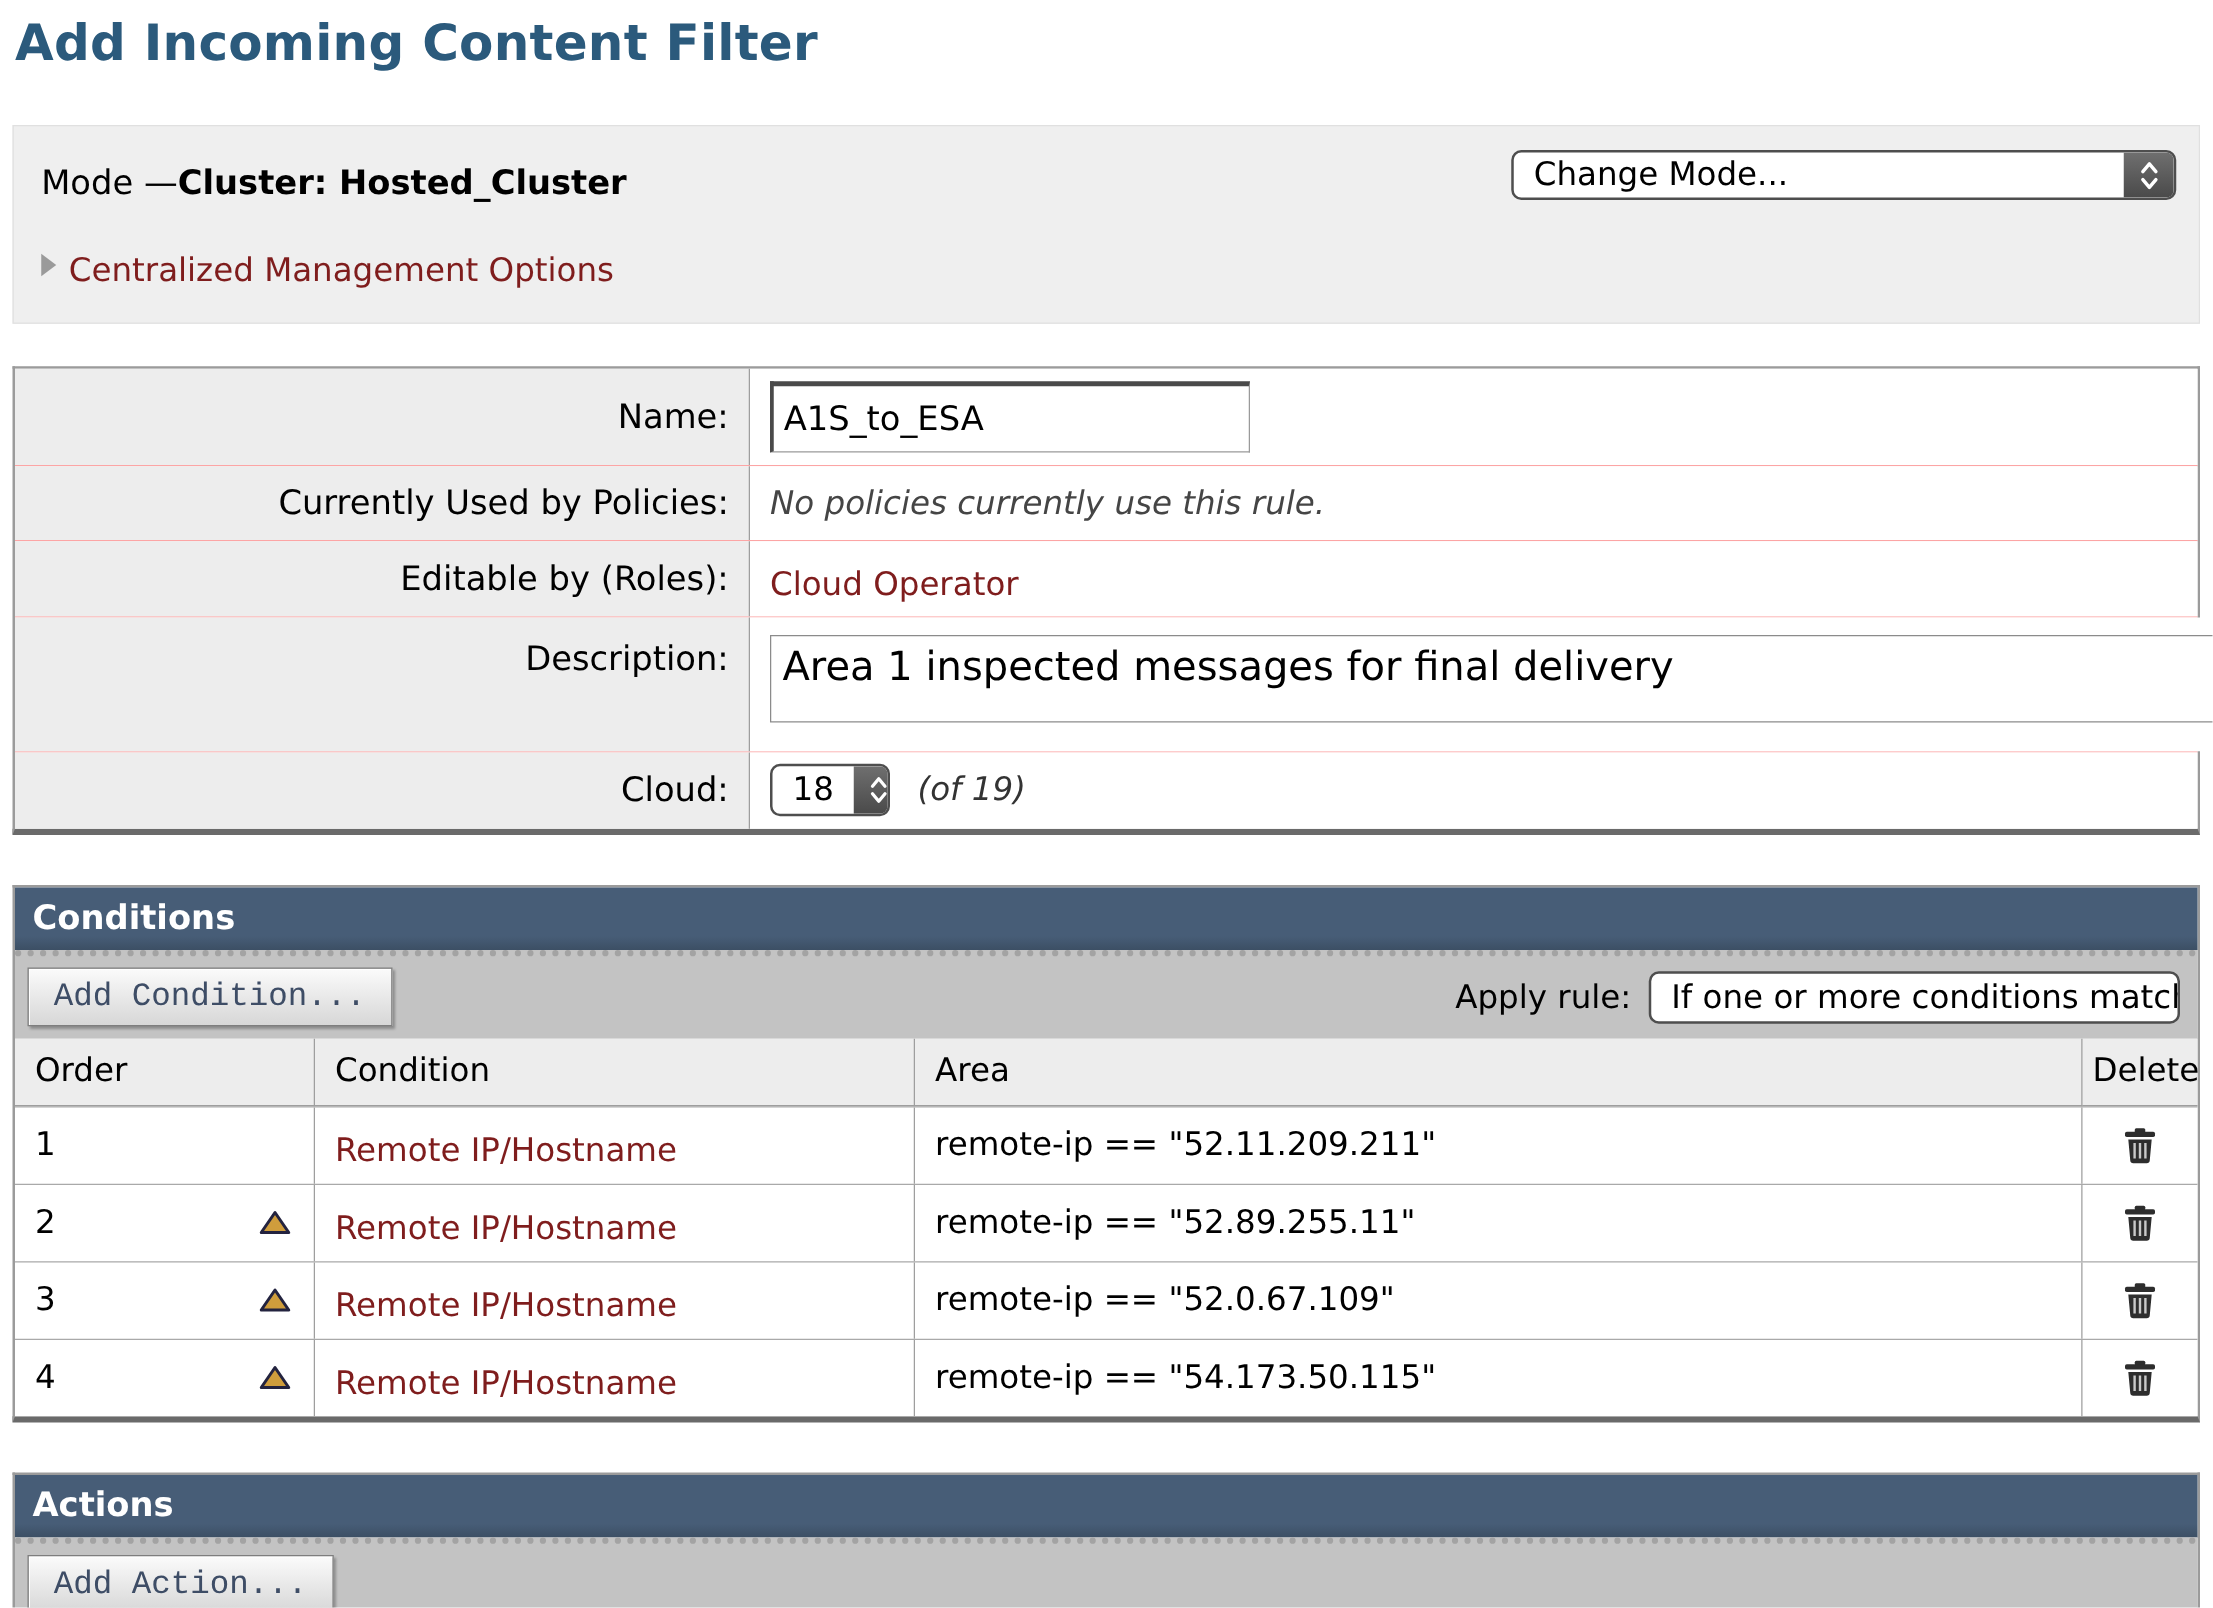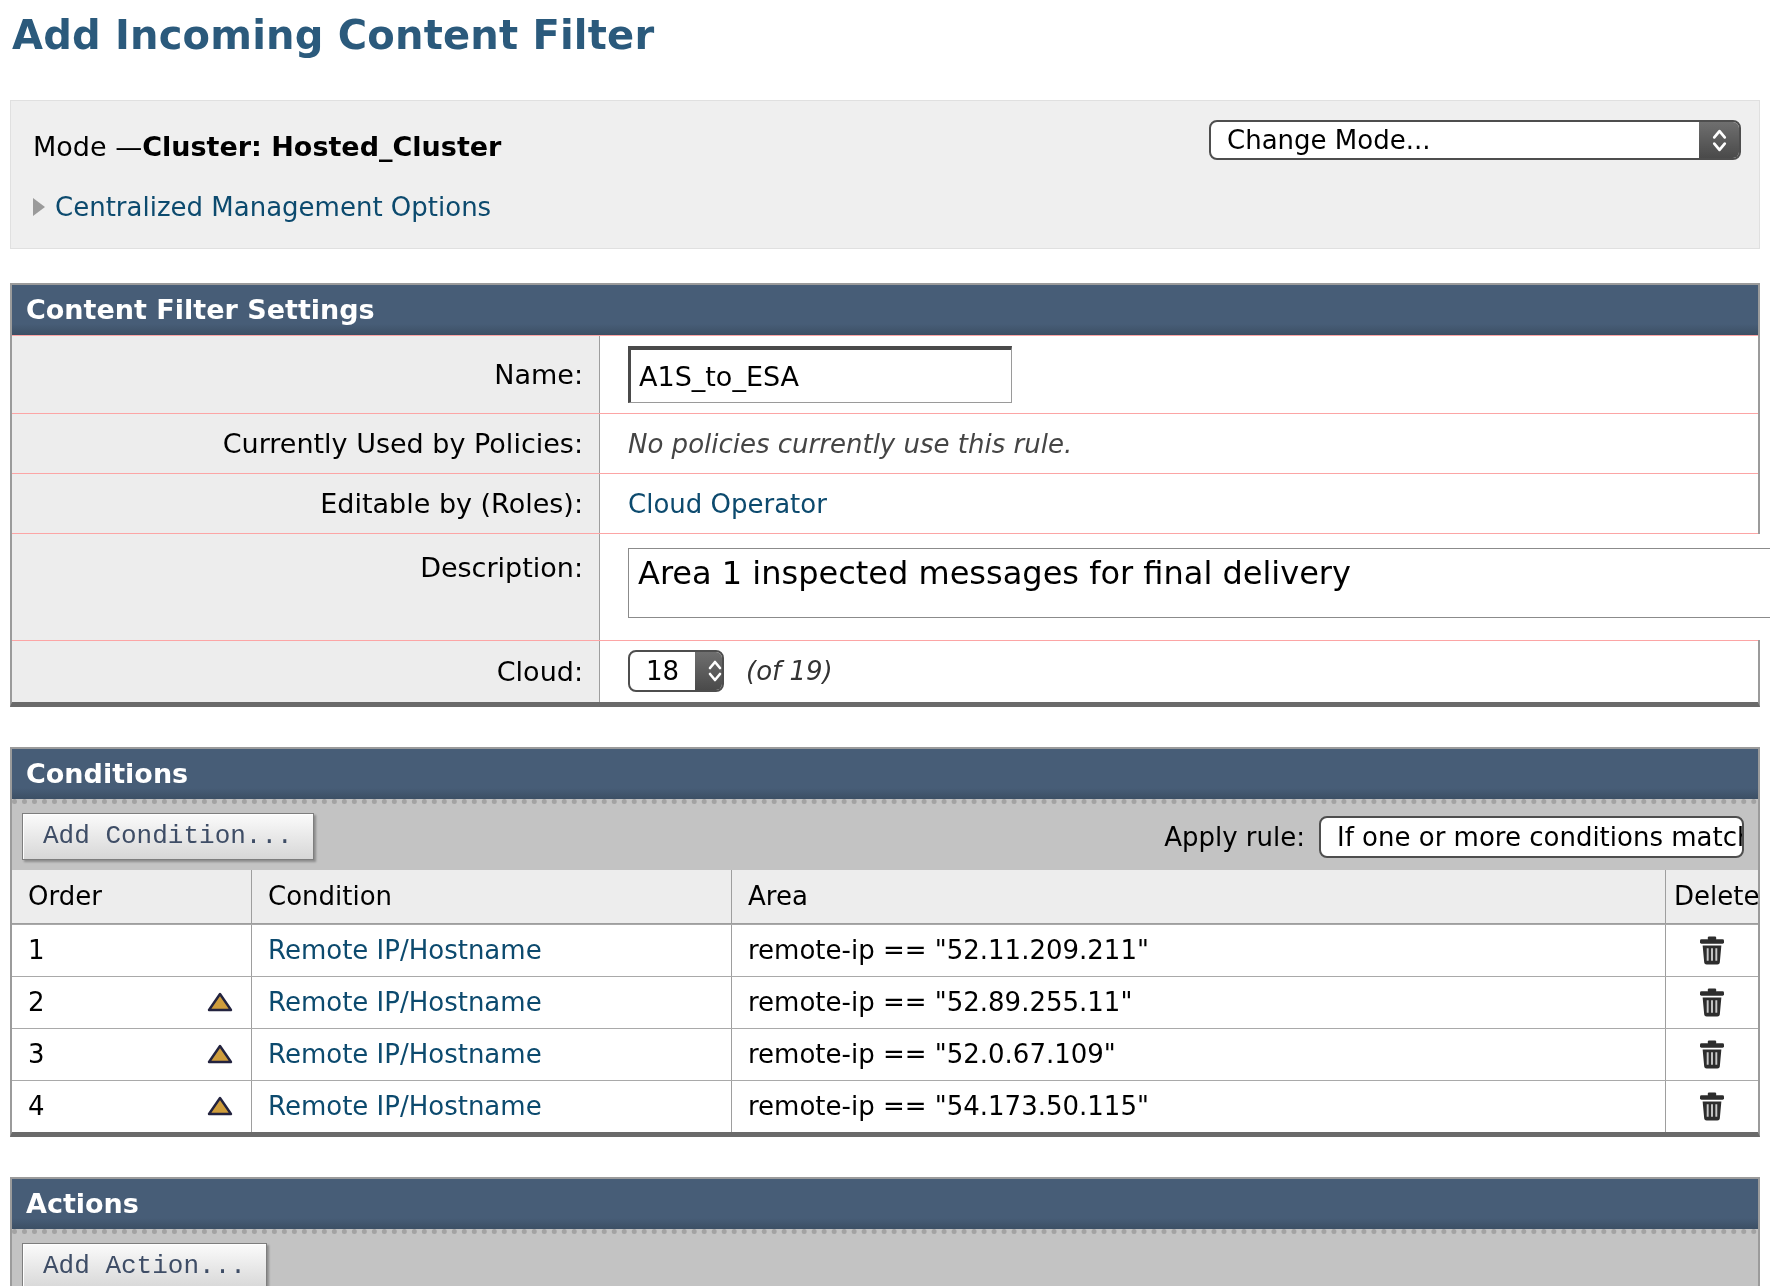--- a/index.html
+++ b/index.html
@@ -27,21 +27,21 @@
     padding:30px 20px 26px 22px;
   }
   .mode-line { font-size:27px; }
   .mode-line .bold { font-weight:bold;text-align:center; }
   .cmo-row { margin-top:30px; display:flex; align-items:center; gap:10px; }
   .tri-right {
     width:0; height:0; display:inline-block;
     border-top:9px solid transparent; border-bottom:9px solid transparent;
     border-left:12px solid #9a9a9a;
   }
-  a.link { color:#0c4a6e; text-decoration:none; cursor:pointer; }
+  a.link { color:#7f1d1d; text-decoration:none; cursor:pointer;margin-top:10px; }
   .change-mode { position:absolute; top:19px; right:18px; }
 
   
   .sel {
     display:inline-flex; align-items:stretch;
     background:#ffffff;
     border:2px solid #4e4e4e; border-radius:8px;
     overflow:hidden; cursor:pointer; height:40px;
   }
   .sel .sel-value {
@@ -80,21 +80,21 @@
   .bevel-btn {
     font-family:Liberation Mono, monospace; font-size:26px; color:#3e4d66;
     background:linear-gradient(180deg,#fbfbfb 0%,#e7e7e7 55%,#d7d7d7 100%);
     border:1px solid #7e7e7e;
     box-shadow:inset 1px 1px 0 #ffffff, 2px 2px 2px rgba(0,0,0,0.28);
     padding:7px 20px 8px 20px; cursor:pointer;
   }
   .apply-rule { display:flex; align-items:center; gap:14px; padding-right:4px; }
 
   
-  .kv-row { display:grid; grid-template-columns:588px 1fr; border-top:1px solid #fca5a5;gap:12px; }
+  .kv-row { display:grid; grid-template-columns:588px 1fr; border-top:1px solid #fca5a5; }
   .kv-row:first-of-type { border-top:none; }
   .kv-label {
     background:#ededed; border-right:1px solid #9e9e9e;
     text-align:right; padding:14px 16px 14px 10px; font-size:27px;
     display:flex; align-items:center; justify-content:flex-end;
   }
   .kv-value { background:#ffffff; padding:10px 16px; display:flex; align-items:center; }
   .kv-row.top .kv-label, .kv-row.top .kv-value { align-items:flex-start; }
   .italic-note { font-style:italic; color:#454545; }
 
@@ -170,21 +170,20 @@
     </div>
     <div class="cmo-row">
       <span class="tri-right"></span>
       <a class="link">Centralized Management Options</a>
     </div>
   </div>
 
   <div class="gap-sm"></div>
 
   <div class="section">
-    <div class="section-header">Content Filter Settings</div>
 
     <div class="kv-row">
       <div class="kv-label">Name:</div>
       <div class="kv-value">
         <input class="name-input" type="text" value="A1S_to_ESA" style="">
       </div>
     </div>
 
     <div class="kv-row">
       <div class="kv-label">Currently Used by Policies:</div>

